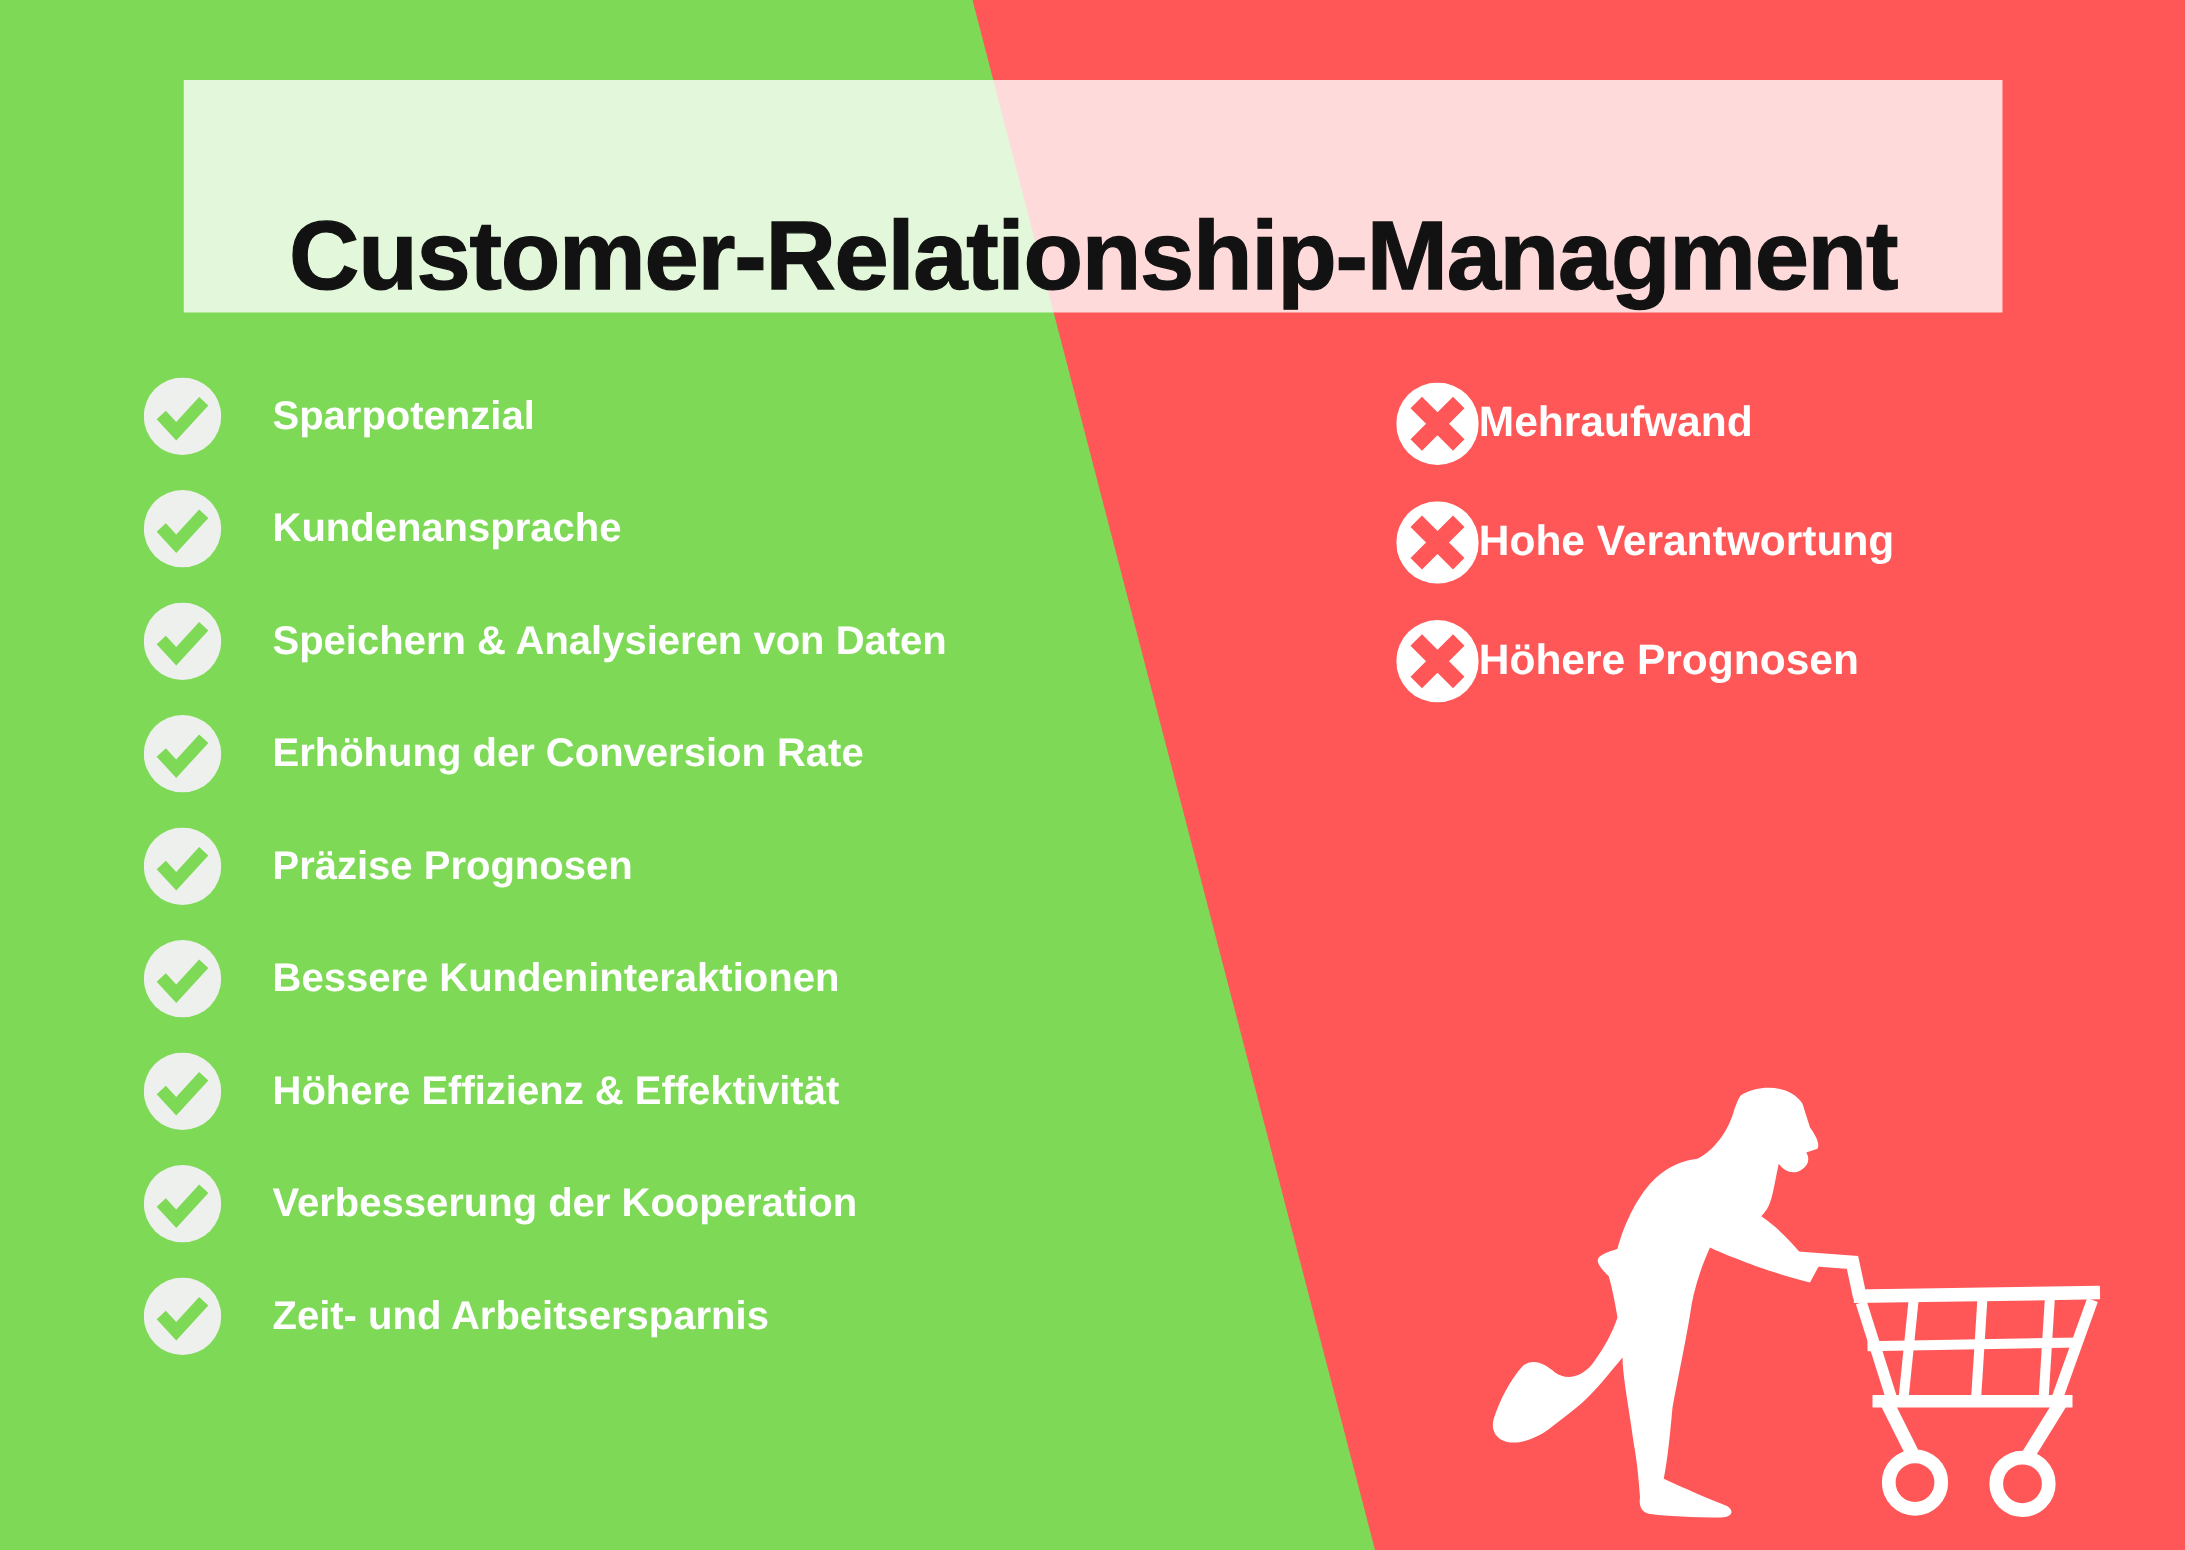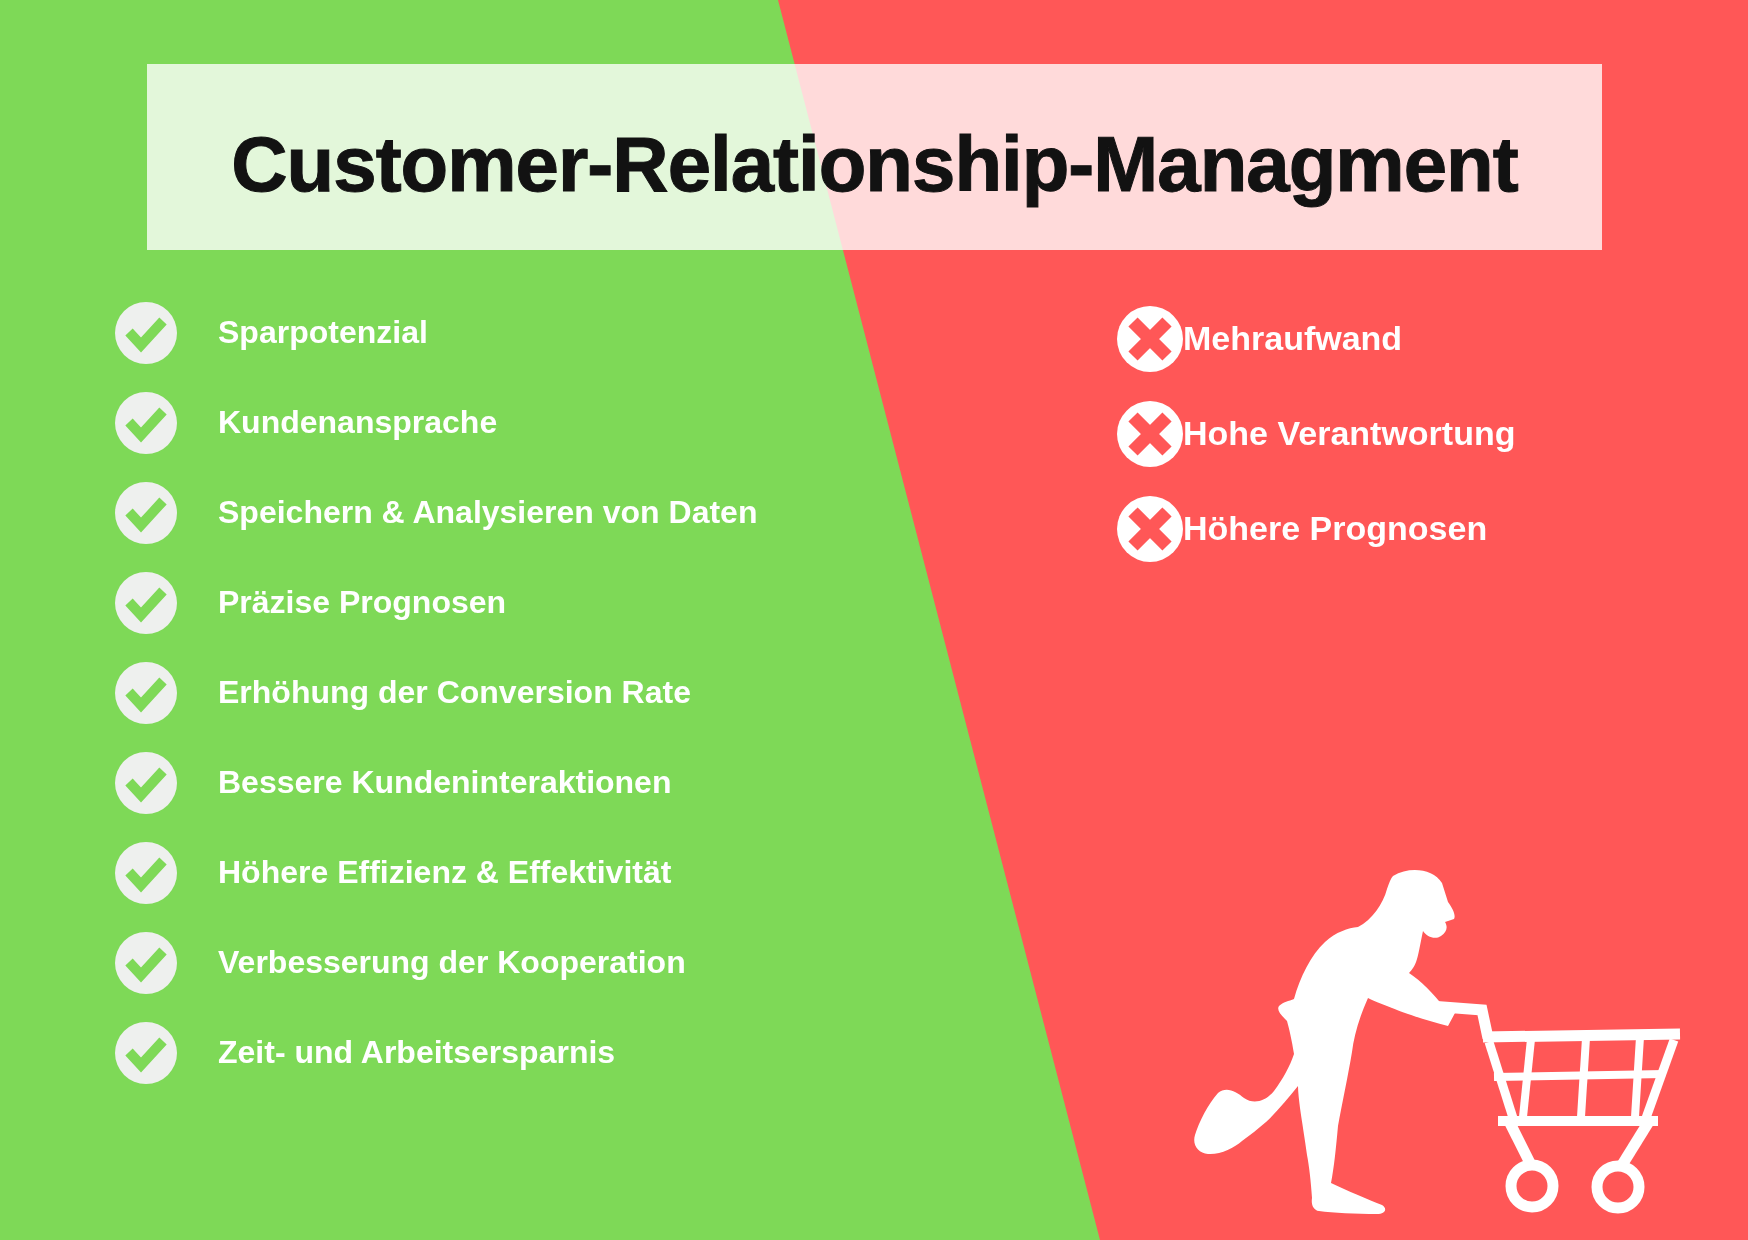--- a/index.html
+++ b/index.html
@@ -21,21 +21,21 @@
     overflow:hidden;
   }
   .red-panel{
     position:absolute;inset:0;
     background:var(--red);
     clip-path:polygon(778px 0px,1748px 0px,1748px 1240px,1100px 1240px);
   }
   .banner{
     position:absolute;left:147px;top:64px;width:1455px;height:186px;
     background:var(--banner-bg);
-    display:flex;align-items:center;justify-content:center;
+    display:flex;align-items:flex-end;justify-content:center;
   }
   .banner h1{
     margin:0;padding-top:14px;
     font-size:78px;font-weight:700;letter-spacing:-1px;
     color:var(--title-color);
     -webkit-text-stroke:1px var(--title-color);
     white-space:nowrap;
   }
   .list{position:absolute;list-style:none;margin:0;padding:0}
   .list li{display:flex;align-items:center}
@@ -100,31 +100,31 @@
     <span class="label">Speichern &amp; Analysieren von Daten</span>
   </li>
 
   <li class="row">
     <span class="icon">
       <svg width="62" height="62" viewBox="0 0 62 62">
         <circle class="check-circle" cx="31" cy="31" r="31"></circle>
         <path class="check-mark" d="M14,30 L26,43 L48,19"></path>
       </svg>
     </span>
+    <span class="label">Erhöhung der Conversion Rate</span>
+  </li>
+
+  <li class="row">
+    <span class="icon">
+      <svg width="62" height="62" viewBox="0 0 62 62">
+        <circle class="check-circle" cx="31" cy="31" r="31"></circle>
+        <path class="check-mark" d="M14,30 L26,43 L48,19"></path>
+      </svg>
+    </span>
     <span class="label">Präzise Prognosen</span>
-  </li>
-
-  <li class="row">
-    <span class="icon">
-      <svg width="62" height="62" viewBox="0 0 62 62">
-        <circle class="check-circle" cx="31" cy="31" r="31"></circle>
-        <path class="check-mark" d="M14,30 L26,43 L48,19"></path>
-      </svg>
-    </span>
-    <span class="label">Erhöhung der Conversion Rate</span>
   </li>
 
   <li class="row">
     <span class="icon">
       <svg width="62" height="62" viewBox="0 0 62 62">
         <circle class="check-circle" cx="31" cy="31" r="31"></circle>
         <path class="check-mark" d="M14,30 L26,43 L48,19"></path>
       </svg>
     </span>
     <span class="label">Bessere Kundeninteraktionen</span>

